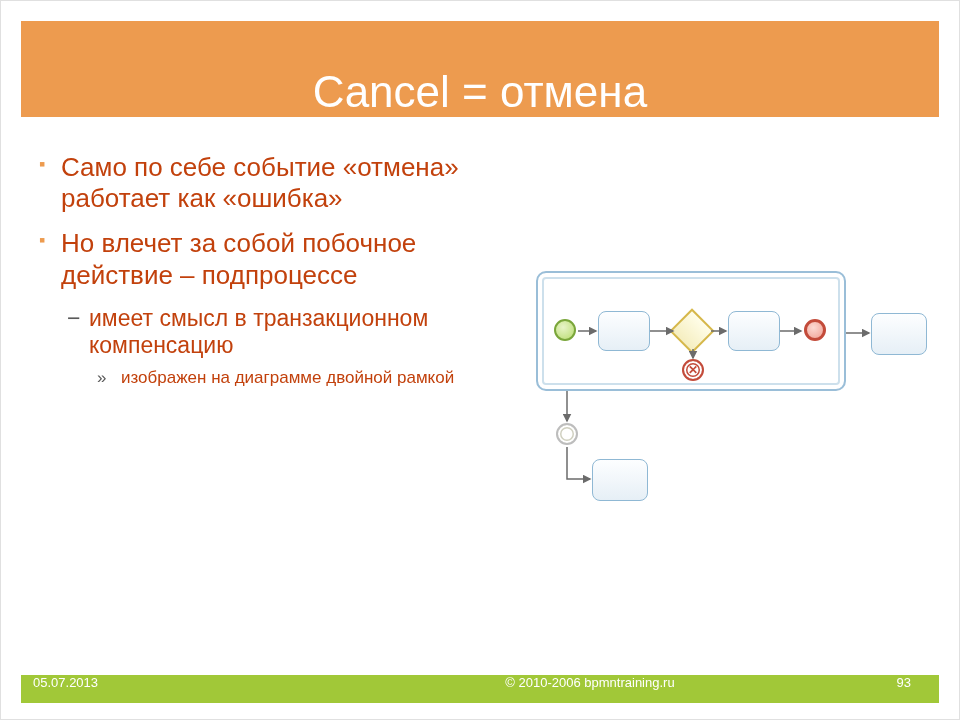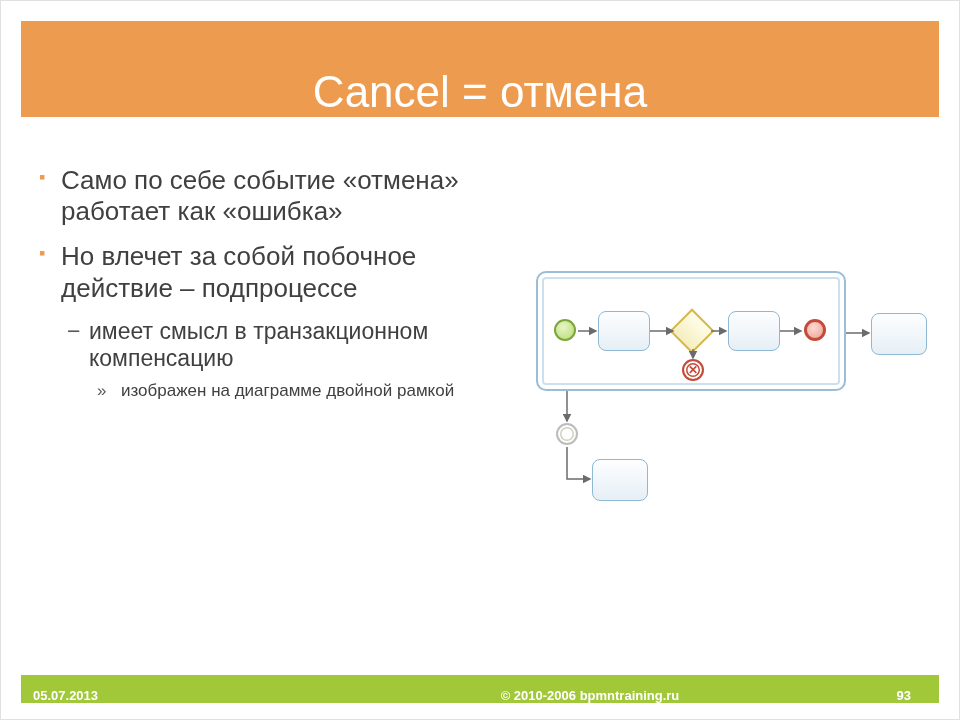--- a/index.html
+++ b/index.html
@@ -30,23 +30,23 @@
     justify-content: center;
   }
   .title-bar span {
     color: #fff;
     font-size: 44px;
     font-weight: 400;
   }
   .content {
     position: absolute;
     left: 38px;
-    top: 164px;
+    top: 151px;
     width: 470px;
-    color: #404040;
+    color: #c2410c;
     font-size: 26px;
     line-height: 1.2;
   }
   .bullet1 {
     position: relative;
     padding-left: 22px;
     margin-bottom: 14px;
   }
   .bullet1::before {
     content: "▪";
@@ -163,22 +163,21 @@
   .outer-task.ot2 { left: 56px; top: 188px; }
   svg.flows { position:absolute; left:0; top:0; width:400px; height:240px; pointer-events:none; }
   .footer {
     position: absolute;
     left: 20px; right: 20px; bottom: 16px;
     height: 28px;
     background: #a1c838;
     color: #fff;
     font-size: 13px;
     display: flex;
-    align-items: flex-end;
-    font-weight: bold;
+    align-items: flex-start;
   }
   .footer .date { padding-left: 12px; width: 280px; }
   .footer .copy { flex: 1; text-align: center; }
   .footer .page { padding-right: 28px; width: 60px; text-align: right; }
 </style>
 </head>
 <body>
 
 <div class="slide">
 

